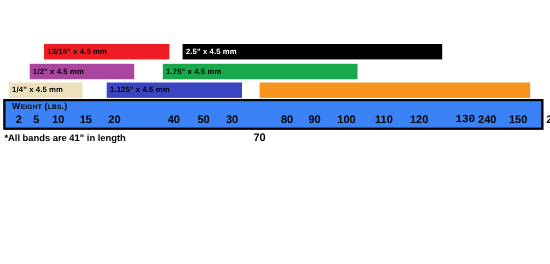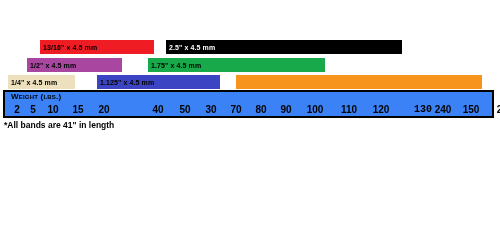--- a/index.html
+++ b/index.html
@@ -153,21 +153,21 @@
     <div class="scale-ticks">
         <div class="tick" style="left: 12px;">2</div>
         <div class="tick" style="left: 28px;">5</div>
         <div class="tick" style="left: 48px;">10</div>
         <div class="tick" style="left: 73px;">15</div>
         <div class="tick" style="left: 99px;">20</div>
         <div class="tick" style="left: 126px; margin-top: 48px;">30</div>
         <div class="tick" style="left: 153px;">40</div>
         <div class="tick" style="left: 180px;">50</div>
         <div class="tick" style="left: 206px;">30</div>
-        <div class="tick" style="left: 231px;">70</div>
+        <div class="tick" style="left: 231px; margin-top: 16px;">70</div>
         <div class="tick" style="left: 256px;">80</div>
         <div class="tick" style="left: 281px;">90</div>
         <div class="tick" style="left: 310px;">100</div>
         <div class="tick" style="left: 344px;">110</div>
         <div class="tick" style="left: 376px;">120</div>
         <div class="tick" style="left: 418px; font-family: Liberation Mono, monospace;">130</div>
         <div class="tick" style="left: 438px;">240</div>
         <div class="tick" style="left: 466px;">150</div>
         <div class="tick" style="left: 500px;">200</div>
       </div>

